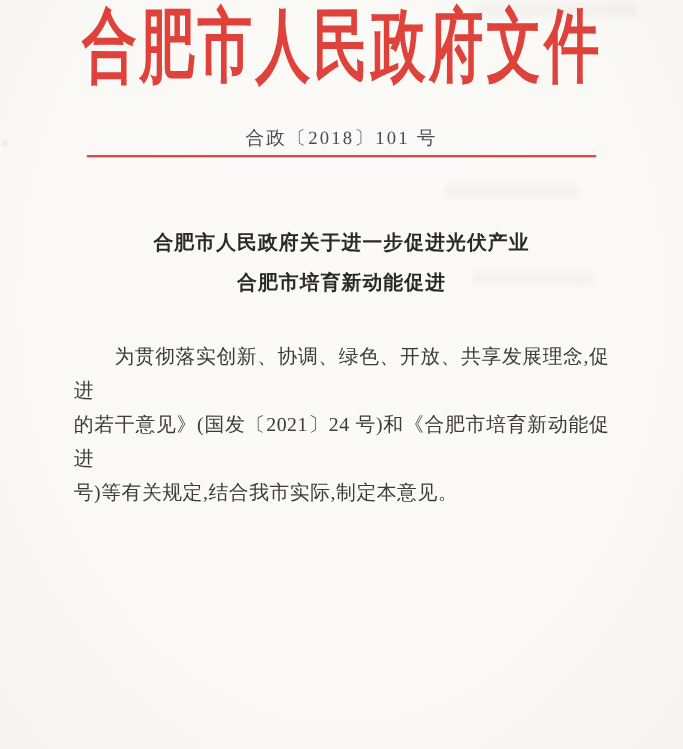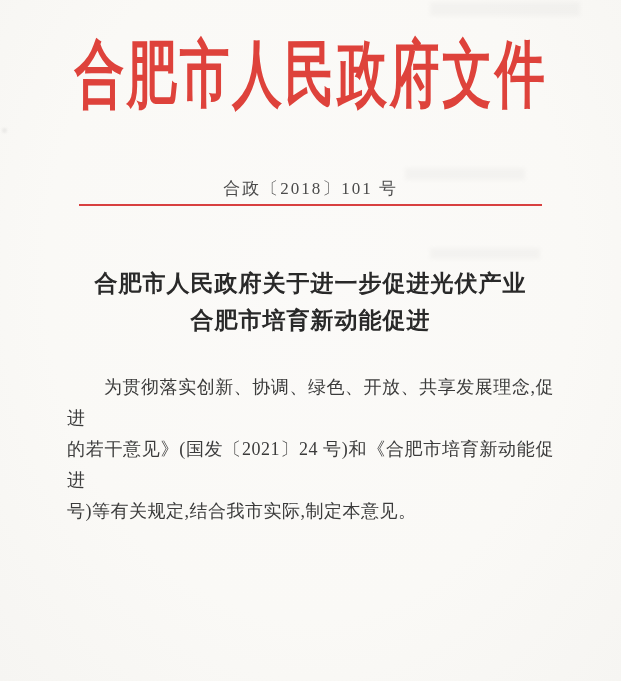--- a/index.html
+++ b/index.html
@@ -15,39 +15,38 @@
     background: radial-gradient(ellipse at 50% 40%, #fbfaf8 0%, #faf9f6 60%, #f6f5f2 100%);
     overflow: hidden;
     font-family: "Liberation Serif", "DejaVu Serif", serif;
     color: #3b3b3b;
   }
 
   
   .masthead {
     position: relative;
     height: 84px;
-    margin-top: 31px;
     padding-left: 42px;
   }
   .masthead-text {
     position: absolute;
     left: 50%;
     top: 0;
     white-space: nowrap;
     font-size: 70px;
     line-height: 84px;
     font-weight: bold;
     letter-spacing: 4px;
     transform: translateX(-50%) scale(0.71, 1.04);
     transform-origin: center top;
   }
 
   
   .doc-number {
-    margin-top: 64px;
+    margin-top: 32px;
     text-align: center;
     font-size: 17px;
     line-height: 20px;
     color: #4b4b4b;
     letter-spacing: 2px;
   }
 
   
   .divider {
     width: 463px;
@@ -55,21 +54,21 @@
     margin: 5px auto 0;
     border-top: 2.5px solid #d84040;
   }
 
   
   .doc-title {
     margin-top: 59px;
     text-align: center;
     font-weight: bold;
     color: #292929;
-    font-size: 23px;
+    font-size: 18px;
     line-height: 37px;
     letter-spacing: 1px;
   }
 
   
   .body-text {
     margin-top: 33px;
     padding: 0 67px;
     font-size: 18px;
     line-height: 31px;

